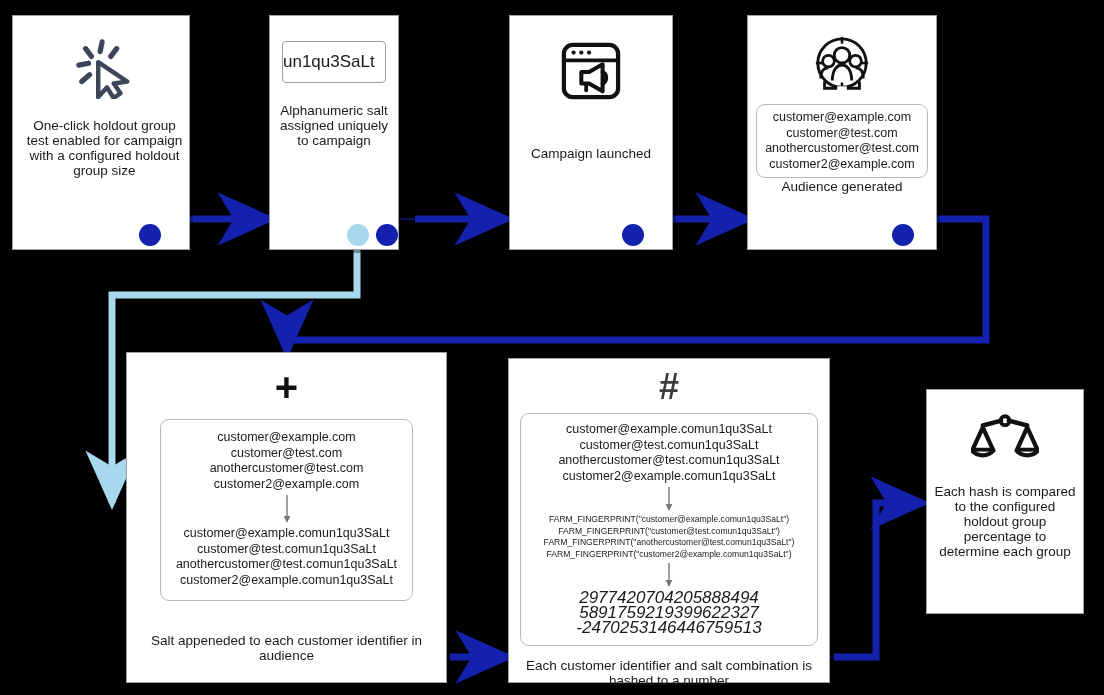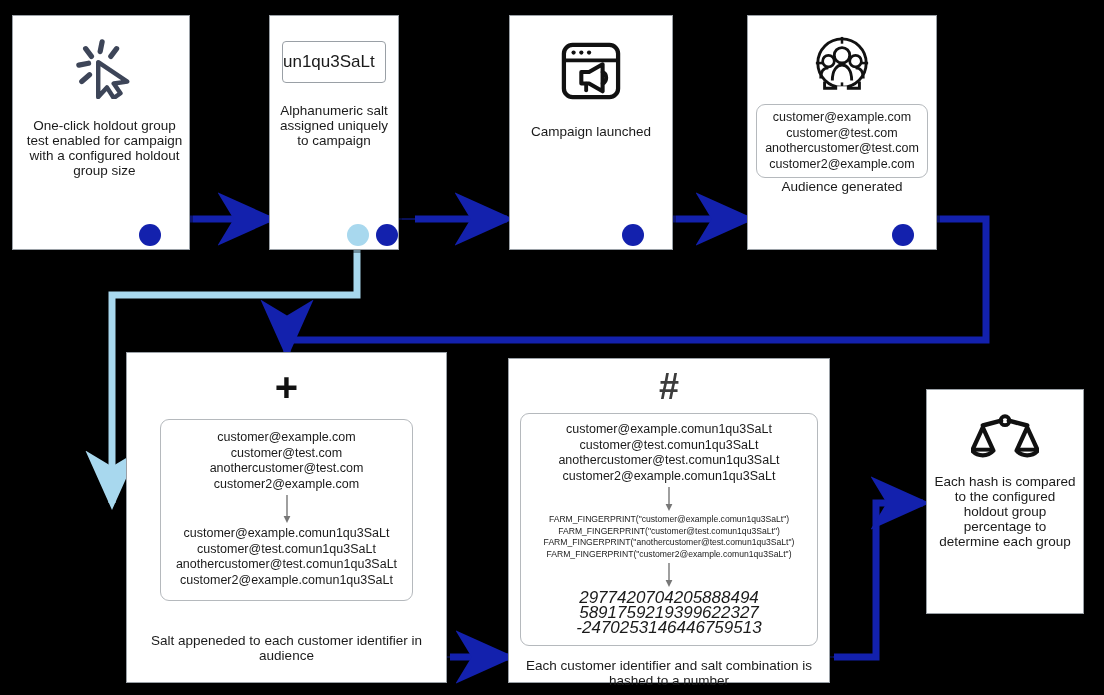--- a/index.html
+++ b/index.html
@@ -104,21 +104,21 @@
       <div class="salt-chip" style="width:102px;height:40px;">
         <span>un1qu3SaLt</span>
       </div>
       <div class="node-caption" style="margin-top:20px;">Alphanumeric salt assigned uniquely to campaign</div>
     </div>
     <div class="dot light" style="left:77px;top:208px;"></div>
     <div class="dot" style="left:106px;top:208px;"></div>
   </div>
 
   <div class="node" style="left:509px;top:15px;width:164px;height:235px;">
-    <div class="node-inner" style="padding-top:24px;">
+    <div class="node-inner" style="padding-top:24px;gap:22px;">
       <div class="icon-wrap" style="width:66px;height:62px;">
         <svg viewBox="0 0 64 62" width="62" height="60" aria-hidden="true">
           <rect x="4" y="4" width="56" height="54" rx="9" ry="9" fill="none" stroke="#111" stroke-width="4.4"></rect>
           <line x1="4" y1="20" x2="60" y2="20" stroke="#111" stroke-width="4"></line>
           <circle cx="14" cy="12" r="2.2" fill="#111"></circle>
           <circle cx="22" cy="12" r="2.2" fill="#111"></circle>
           <circle cx="30" cy="12" r="2.2" fill="#111"></circle>
           <path d="M22,32 L22,44 L30,44 L44,52 L44,24 L30,32 Z" fill="none" stroke="#111" stroke-width="4.2" stroke-linejoin="round"></path>
           <path d="M44,32 C49,34 49,42 44,44" fill="none" stroke="#111" stroke-width="4" stroke-linecap="round"></path>
           <line x1="27" y1="44" x2="27" y2="51" stroke="#111" stroke-width="4" stroke-linecap="round"></line>
@@ -218,17 +218,17 @@
         <svg viewBox="0 0 70 58" width="68" height="56" aria-hidden="true">
           <circle cx="35" cy="9" r="4.6" fill="none" stroke="#111" stroke-width="4"></circle>
           <line x1="12" y1="14" x2="31" y2="9" stroke="#111" stroke-width="4.6" stroke-linecap="round"></line>
           <line x1="58" y1="14" x2="39" y2="9" stroke="#111" stroke-width="4.6" stroke-linecap="round"></line>
           <path d="M12,16 L1,40 A15,15 0 0 0 23,40 Z" fill="none" stroke="#111" stroke-width="4.4" stroke-linejoin="round"></path>
           <line x1="2.5" y1="39" x2="21.5" y2="39" stroke="#111" stroke-width="4"></line>
           <path d="M58,16 L47,40 A15,15 0 0 0 69,40 Z" fill="none" stroke="#111" stroke-width="4.4" stroke-linejoin="round"></path>
           <line x1="48.5" y1="39" x2="67.5" y2="39" stroke="#111" stroke-width="4"></line>
         </svg>
       </div>
-      <div class="node-caption" style="margin-top:4px;">Each hash is compared to the configured holdout group percentage to determine each group</div>
+      <div class="node-caption" style="margin-top:14px;">Each hash is compared to the configured holdout group percentage to determine each group</div>
     </div>
   </div>
 
 </div>
 
 </body></html>

